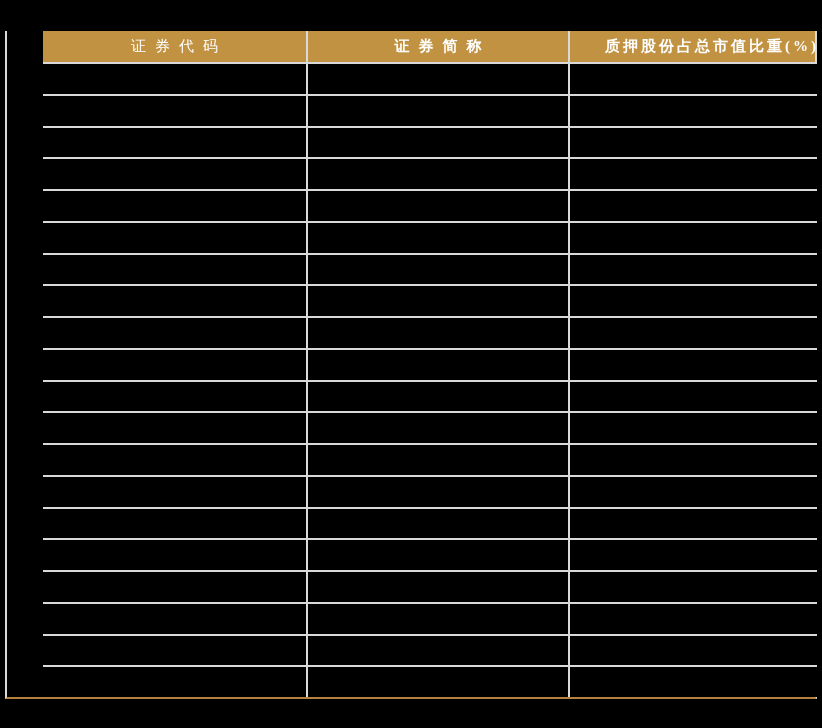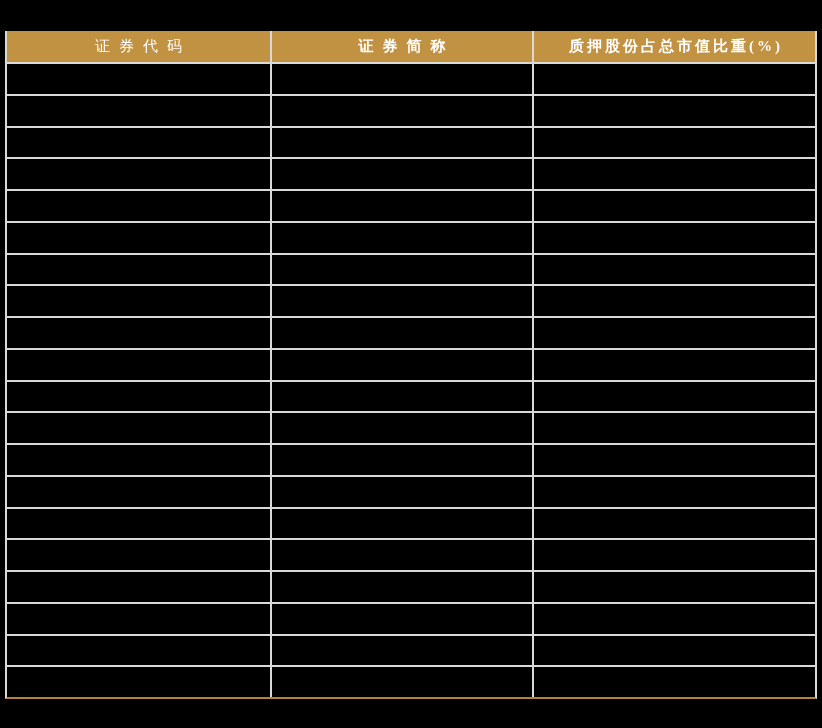--- a/index.html
+++ b/index.html
@@ -19,20 +19,21 @@
   }
   .page{
     position:absolute;left:0;top:0;width:822px;height:728px;
     background:var(--page-bg);
   }
   .pledge-table{
     position:absolute;left:5px;top:31px;width:812px;
     border-left:2px solid var(--grid-line);
     border-right:2px solid var(--grid-line);
     border-bottom:2px solid var(--bottom-border);
+    padding-left:36px;
   }
   .header-row{
     display:grid;
     grid-template-columns:263px 262px 283px;
     height:31px;
     background:var(--header-bg);
   }
   .header-cell{
     display:flex;align-items:center;justify-content:center;
     color:var(--header-text);

